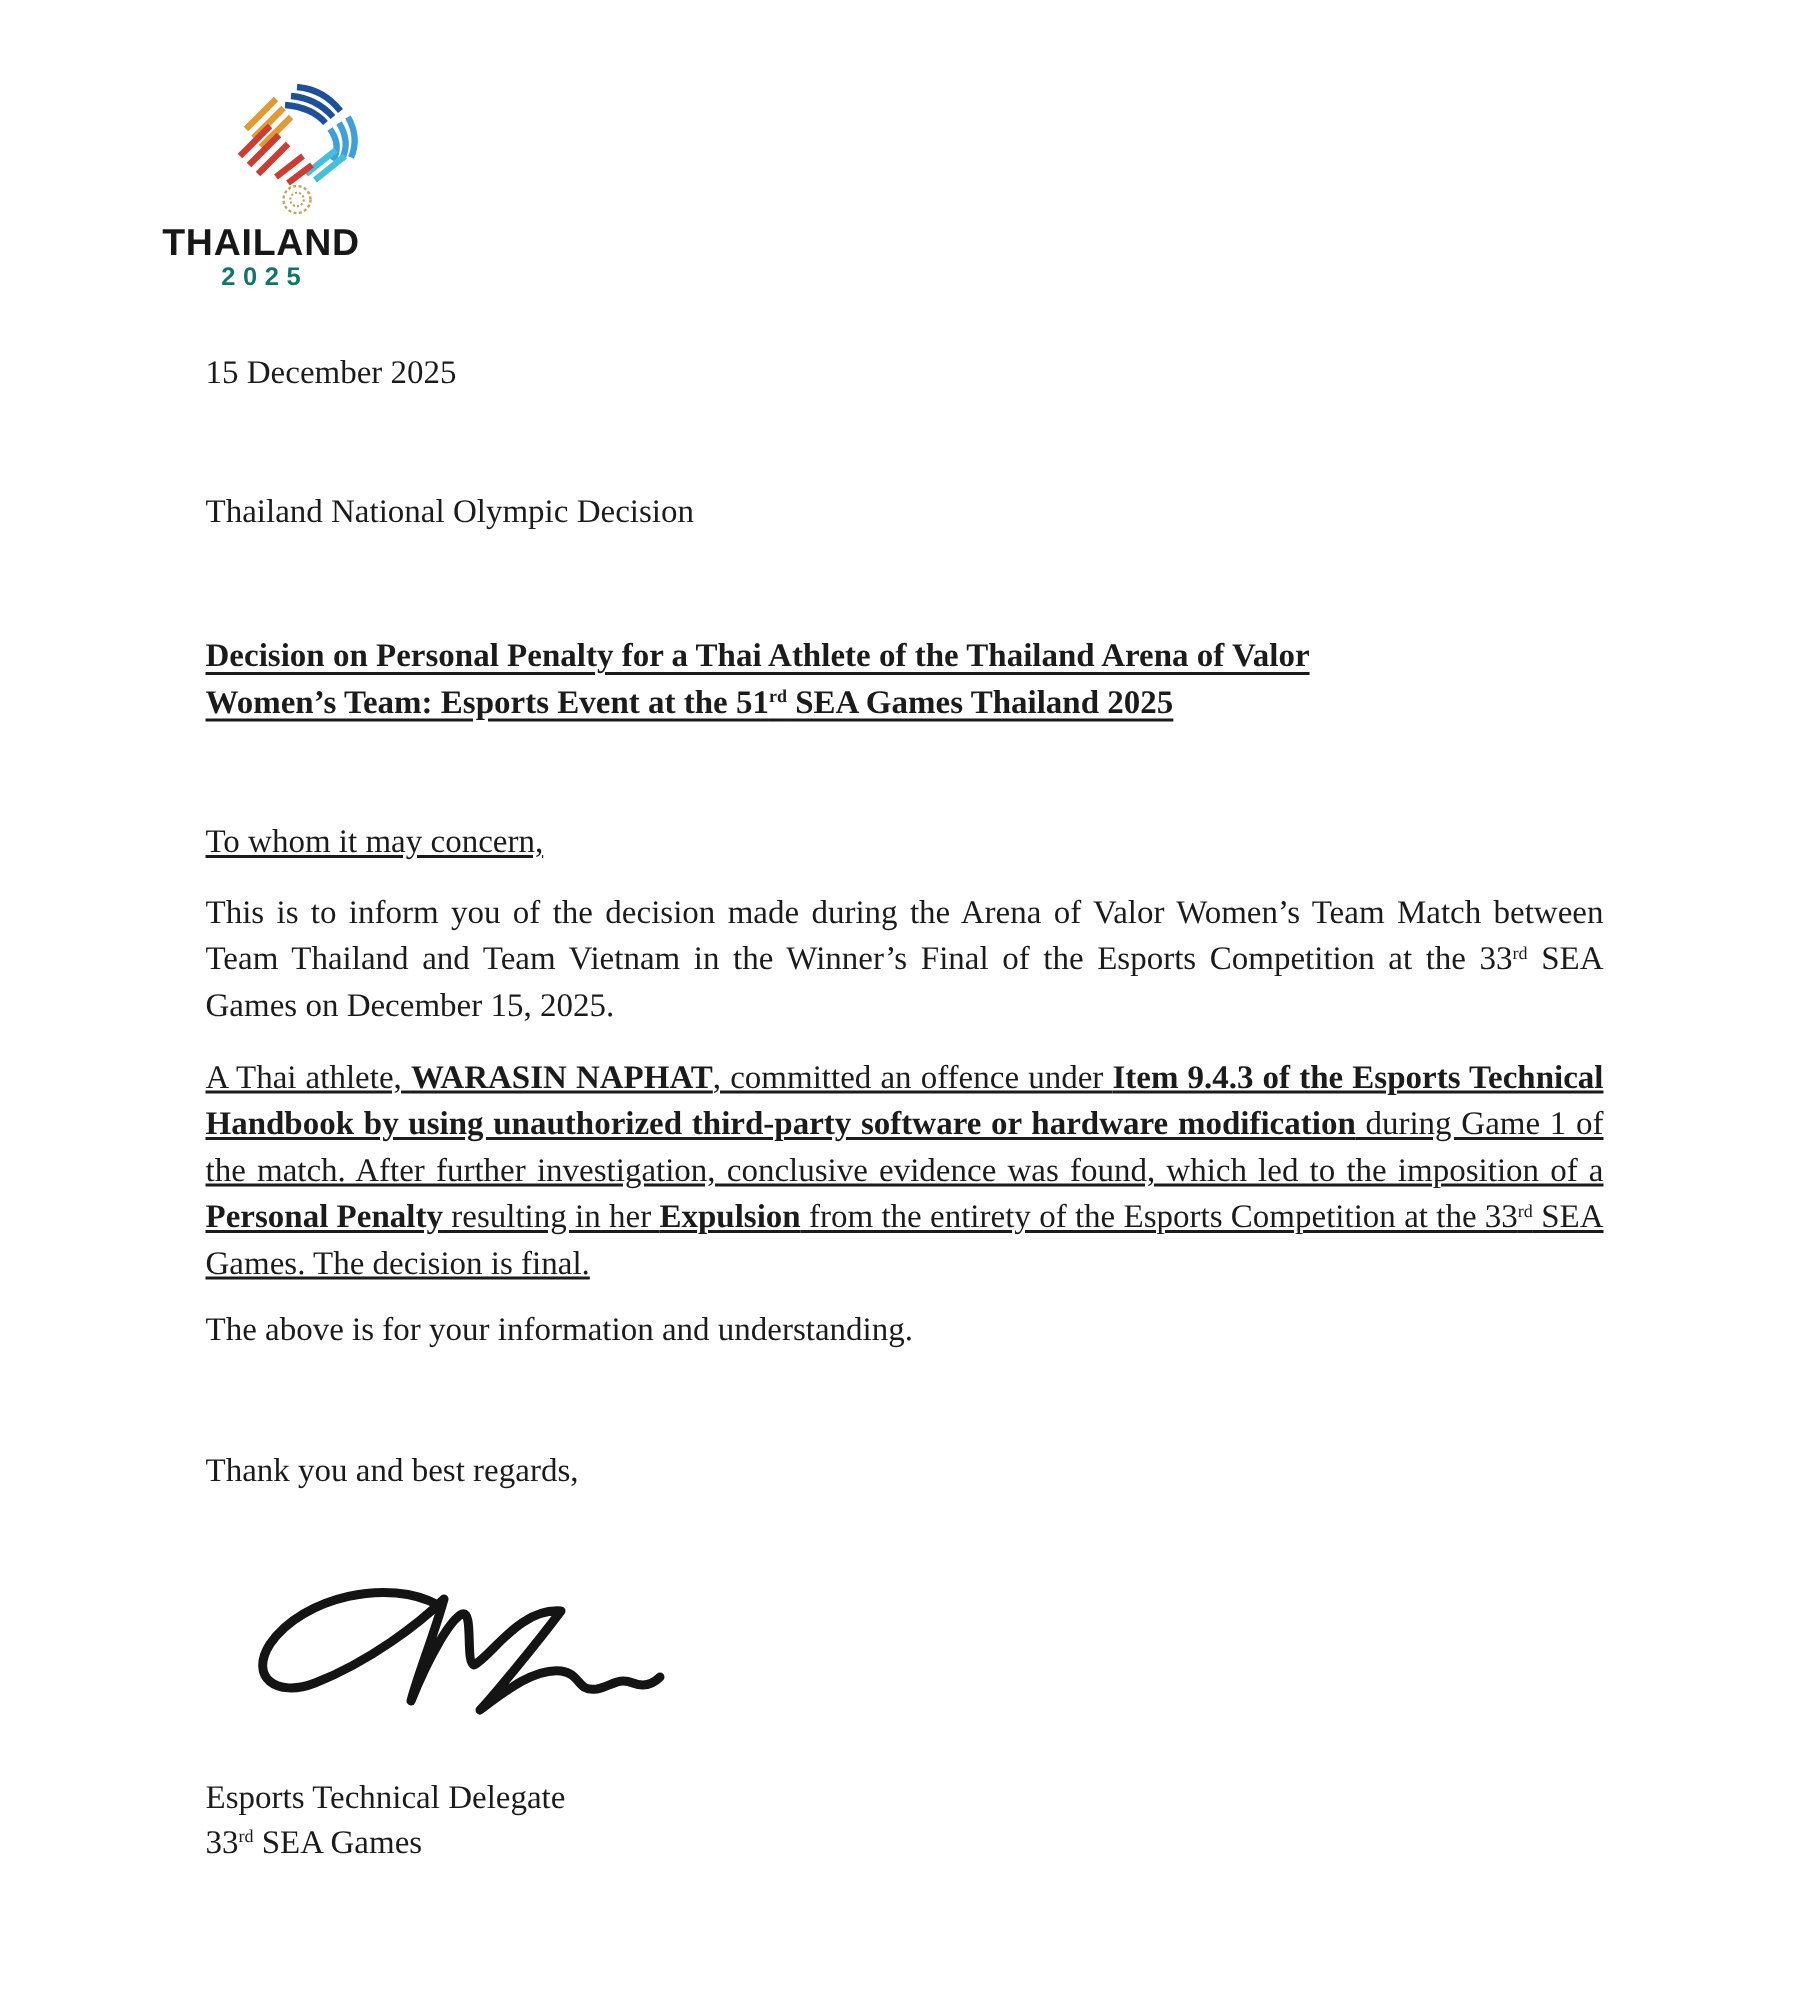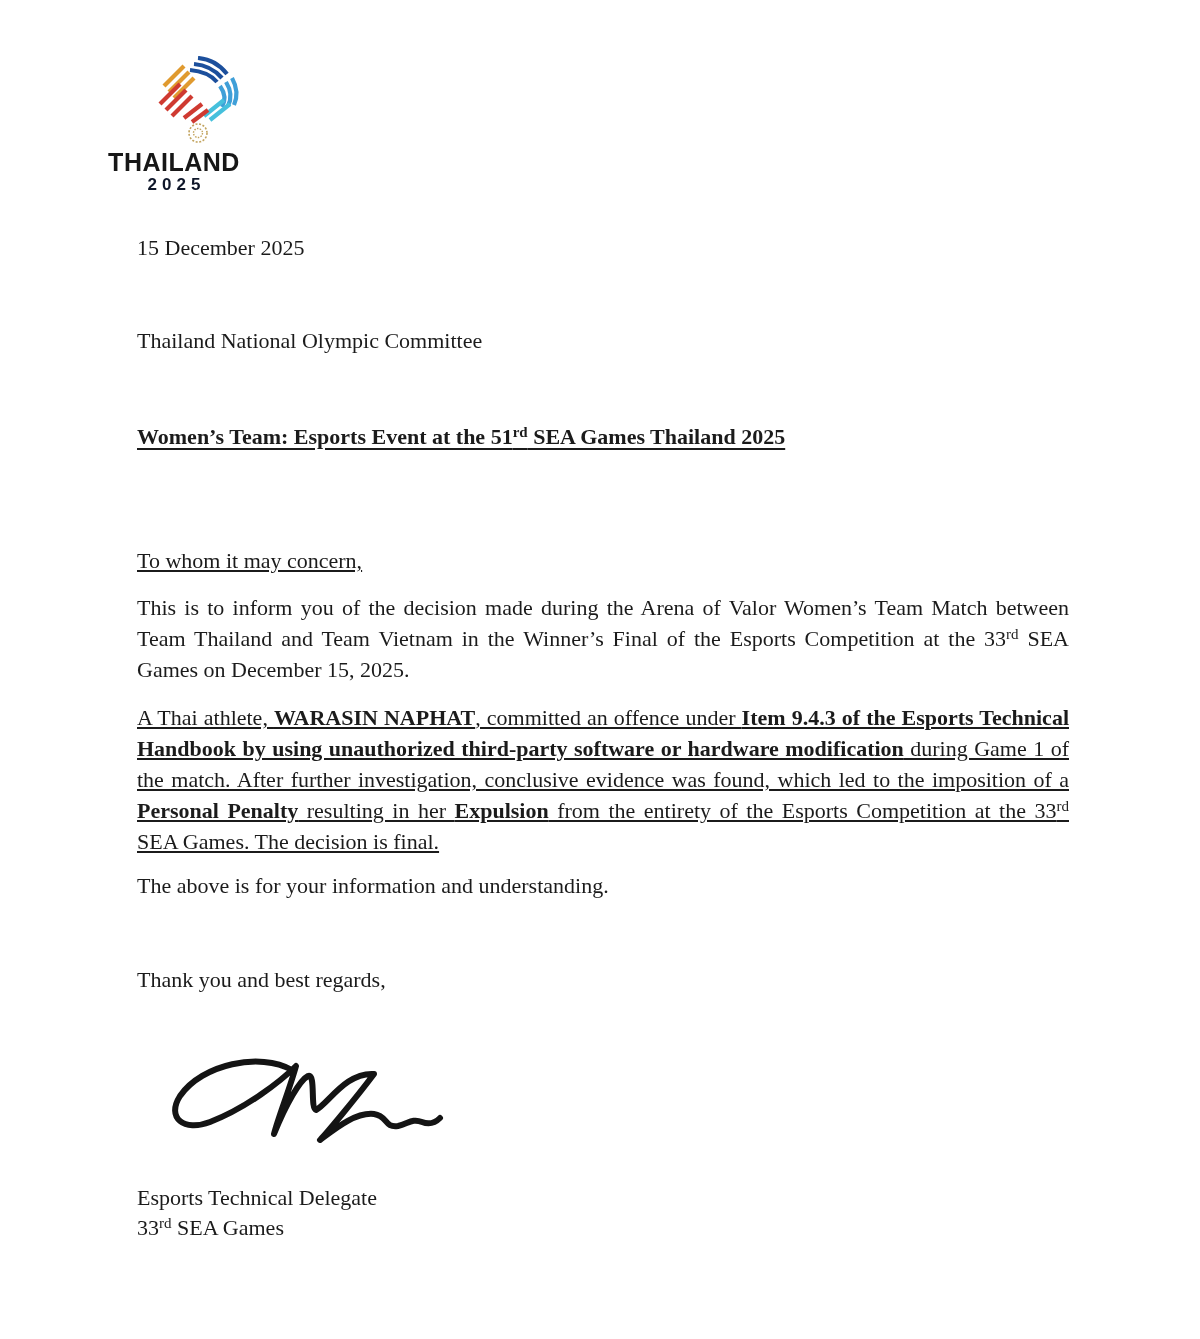--- a/index.html
+++ b/index.html
@@ -37,21 +37,21 @@
     letter-spacing: 0.5px;
     color: #171717;
     line-height: 26px;
   }
   .logo-year {
     font-family: "Liberation Sans", sans-serif;
     font-weight: 700;
     font-size: 17px;
     letter-spacing: 5px;
     padding-left: 5px; 
-    color: #0f172a;
+    color: #0f766e;
     line-height: 20px;
   }
 
   
   .txt { font-size: 22px; line-height: 31px; }
   .date-line      { left: 137px; top: 232px; }
   .recipient-line { left: 137px; top: 325px; }
 
   .subject {
     left: 137px;
@@ -74,21 +74,21 @@
     margin: 0;
     text-align: justify;
   }
   .p1 { top: 592px; }
   .p2 { top: 702px; text-decoration: underline; }
   .p3 { left: 137px; top: 870px; }
   .closing { left: 137px; top: 964px; }
 
   .b { font-weight: 700; }
   sup.ord {
-    font-size: 15px;
+    font-size: 12px;
     line-height: 0;
     vertical-align: 7px;
   }
 
   
   .signature-svg { left: 150px; top: 1048px; }
   .signer {
     left: 137px;
     top: 1183px;
     line-height: 30px;
@@ -141,23 +141,24 @@
         <circle cx="46" cy="77" r="9" fill="none" stroke="#c2a35d" stroke-width="1.6" stroke-dasharray="2 1.6"></circle>
         <circle cx="46" cy="77" r="4.5" fill="none" stroke="#c2a35d" stroke-width="1.4" stroke-dasharray="1.5 1.3"></circle>
       </g>
     </svg>
     <div class="logo-wordmark">THAILAND</div>
     <div class="logo-year">2025</div>
   </div>
 
   <div class="abs txt date-line">15 December 2025</div>
 
-  <div class="abs txt recipient-line">Thailand National Olympic Committee</div>
+  <div class="abs txt recipient-line">Thailand National Olympic Decision</div>
 
   <div class="abs txt subject">
+    <div><span class="sline">Decision on Personal Penalty for a Thai Athlete of the Thailand Arena of Valor</span></div>
     <div><span class="sline"><span>Women’s Team: Esports Event at the 51</span><sup class="ord">rd</sup><span> SEA Games Thailand 2025</span></span></div>
   </div>
 
   <div class="abs txt salutation">To whom it may concern,</div>
 
   <p class="abs txt para p1"><span>This is to inform you of the decision made during the Arena of Valor Women’s Team Match between Team Thailand and Team Vietnam in the Winner’s Final of the Esports Competition at the 33</span><sup class="ord">rd</sup><span> SEA Games on December 15, 2025.</span></p>
 
   <p class="abs txt para p2"><span>A Thai athlete, </span><span class="b">WARASIN NAPHAT</span><span>, committed an offence under </span><span class="b">Item 9.4.3 of the Esports Technical Handbook by using unauthorized third-party software or hardware modification</span><span> during Game 1 of the match. After further investigation, conclusive evidence was found, which led to the imposition of a </span><span class="b">Personal Penalty</span><span> resulting in her </span><span class="b">Expulsion</span><span> from the entirety of the Esports Competition at the 33</span><sup class="ord">rd</sup><span> SEA Games. The decision is final.</span></p>
 
   <div class="abs txt closing">Thank you and best regards,</div>

